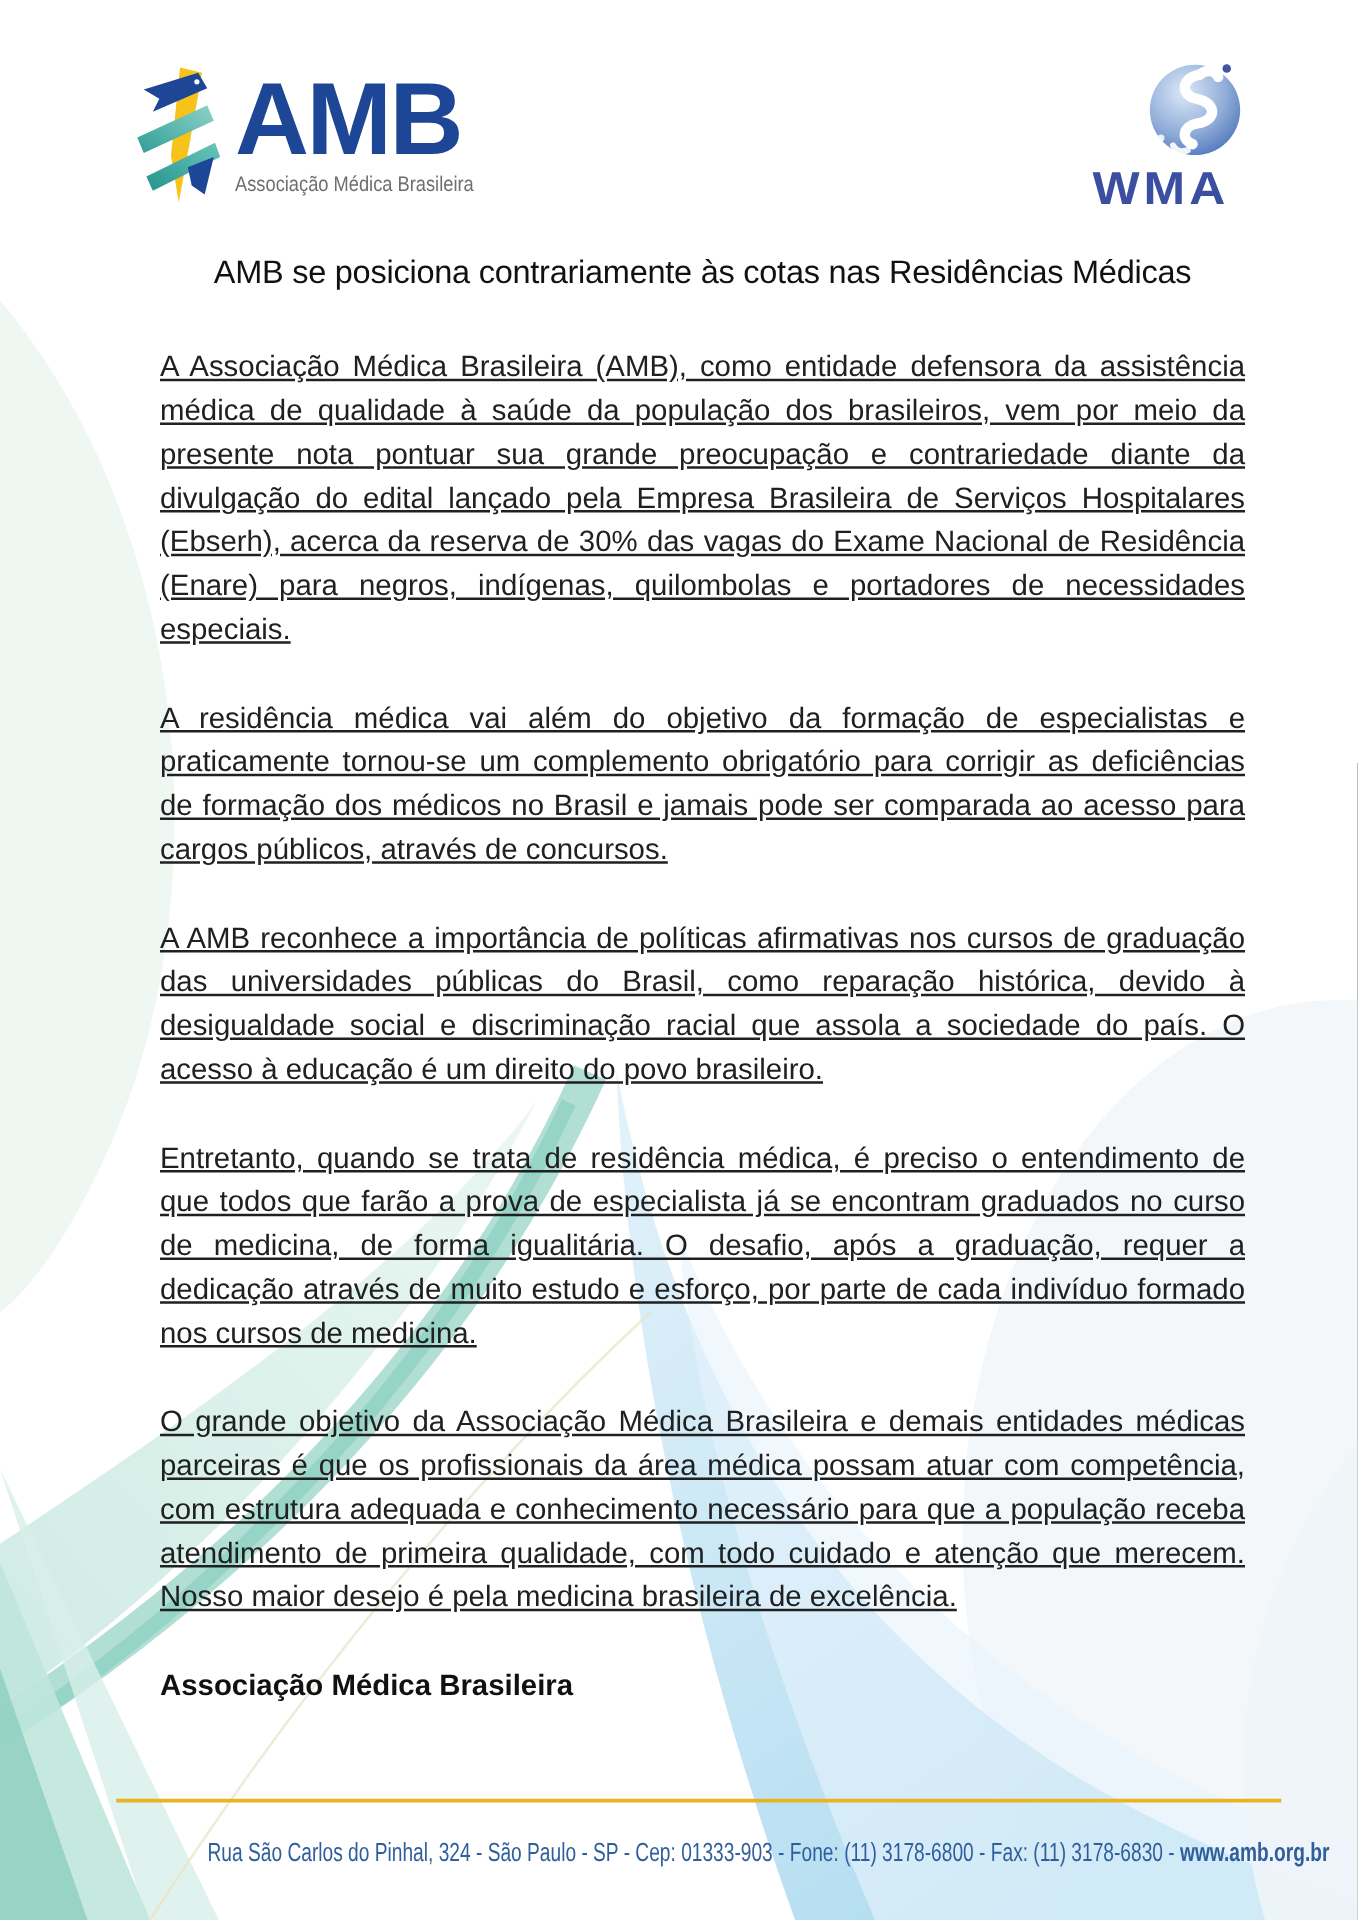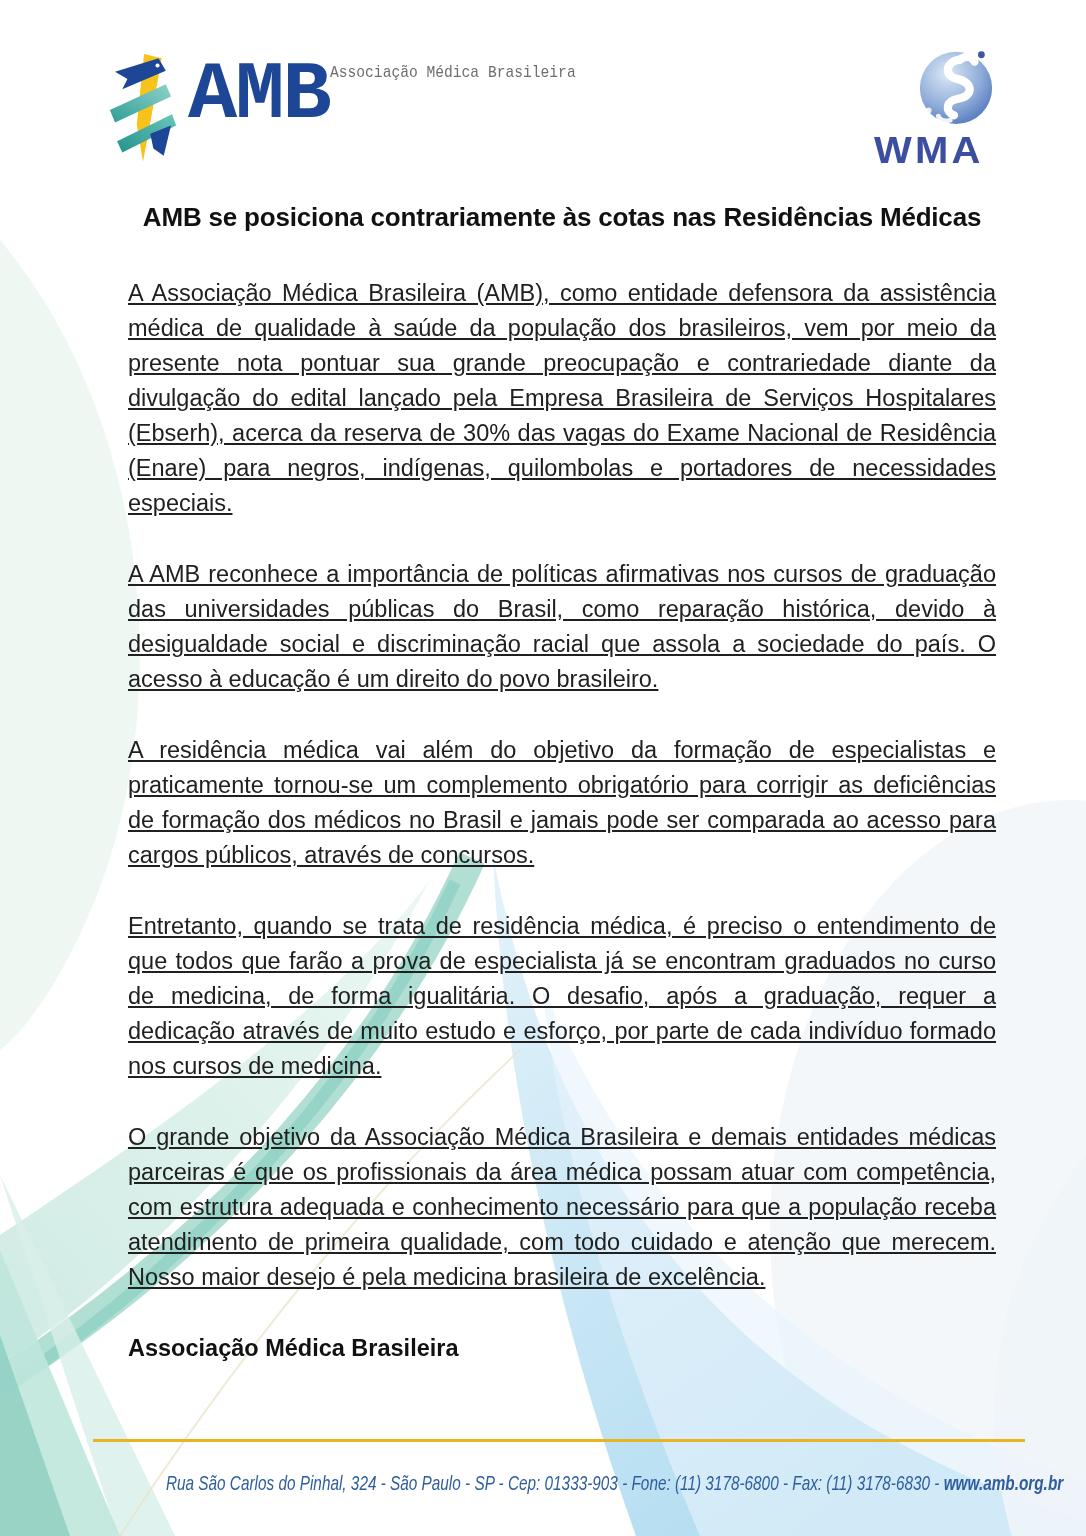--- a/index.html
+++ b/index.html
@@ -8,56 +8,56 @@
   body { font-family:"Liberation Sans", sans-serif; }
   .page {
     position:relative; width:1086px; height:1536px;
     background:#ffffff; margin:0 auto; overflow:hidden;
   }
   .bg-decor { position:absolute; inset:0; z-index:0; pointer-events:none; }
 
   
   .amb-logo { position:absolute; left:106px; top:52px; display:flex; align-items:flex-start; z-index:2; }
   .amb-mark { width:74px; height:114px; margin-right:8px; }
-  .amb-wordmark { display:flex; flex-direction:row; padding-top:6px;font-family:Liberation Mono, monospace; }
+  .amb-wordmark { display:flex; flex-direction:column; padding-top:6px; }
   .amb-acronym {
     font-size:82px; font-weight:800; line-height:0.92;
     color:#1d4796; letter-spacing:-2px;
   }
   .amb-subtitle {
     font-size:17px; color:#6d6e71; margin-top:5px;
     transform:scaleX(0.86); transform-origin:left center; white-space:nowrap;
   }
   .wma-logo { position:absolute; left:878px; top:46px; width:156px; text-align:left; z-index:2; }
   .wma-globe { width:82px; height:82px; display:block; margin:0 auto; }
   .wma-acronym {
     font-size:37px; font-weight:800; color:#3b4ea0; letter-spacing:3px;
     transform:scaleX(1.08); transform-origin:center; display:inline-block; margin-top:2px;
   }
 
   
   .letter { position:absolute; left:128px; top:200px; width:868px; z-index:1; }
   .letter-title {
-    font-size:26px; font-weight:700; color:#111; text-align:center;
+    font-size:26px; font-weight:400; color:#111; text-align:center;
     line-height:34px; margin-bottom:42px; letter-spacing:-0.2px;
   }
   .letter p.para {
     font-size:23.5px; line-height:35px; color:#202020;
     text-align:justify; margin-bottom:36px;text-decoration:underline;
   }
   .signature { font-size:23.5px; line-height:35px; font-weight:700; color:#111; }
 
   
   .footer-rule {
     position:absolute; left:93px; top:1439px; width:932px; height:3px;
     background:#e8b420; z-index:1;
   }
   .footer-text {
     position:absolute; left:0; top:1470px; width:1086px; text-align:center; z-index:1;
-    color:#2f5e9d; white-space:nowrap;font-style:italic;
+    color:#2f5e9d; white-space:nowrap;
   }
   .footer-text .inner {
     display:inline-block; font-size:21px; line-height:26px;
     transform:scaleX(0.73); transform-origin:center; letter-spacing:0;
   }
   .footer-text .site { font-weight:700; }
 </style>
 </head>
 <body>
 
@@ -141,22 +141,22 @@
       <circle cx="68" cy="9" r="3.5" fill="#44549f"></circle>
       <circle cx="14" cy="66" r="3" fill="#ffffff" opacity="0.85"></circle>
       <path d="M36,76 C30,78 26,76 24,72" stroke="#ffffff" stroke-width="5" fill="none" stroke-linecap="round" opacity="0.9"></path>
     </svg>
     <div class="wma-acronym">WMA</div>
   </div>
 
   <main class="letter">
     <h1 class="letter-title">AMB se posiciona contrariamente às cotas nas Residências Médicas</h1>
     <p class="para">A Associação Médica Brasileira (AMB), como entidade defensora da assistência médica de qualidade à saúde da população dos brasileiros, vem por meio da presente nota pontuar sua grande preocupação e contrariedade diante da divulgação do edital lançado pela Empresa Brasileira de Serviços Hospitalares (Ebserh), acerca da reserva de 30% das vagas do Exame Nacional de Residência (Enare) para negros, indígenas, quilombolas e portadores de necessidades especiais.</p>
+    <p class="para">A residência médica vai além do objetivo da formação de especialistas e praticamente tornou-se um complemento obrigatório para corrigir as deficiências de formação dos médicos no Brasil e jamais pode ser comparada ao acesso para cargos públicos, através de concursos.</p>
     <p class="para">A AMB reconhece a importância de políticas afirmativas nos cursos de graduação das universidades públicas do Brasil, como reparação histórica, devido à desigualdade social e discriminação racial que assola a sociedade do país. O acesso à educação é um direito do povo brasileiro.</p>
-    <p class="para">A residência médica vai além do objetivo da formação de especialistas e praticamente tornou-se um complemento obrigatório para corrigir as deficiências de formação dos médicos no Brasil e jamais pode ser comparada ao acesso para cargos públicos, através de concursos.</p>
     <p class="para">Entretanto, quando se trata de residência médica, é preciso o entendimento de que todos que farão a prova de especialista já se encontram graduados no curso de medicina, de forma igualitária. O desafio, após a graduação, requer a dedicação através de muito estudo e esforço, por parte de cada indivíduo formado nos cursos de medicina.</p>
     <p class="para">O grande objetivo da Associação Médica Brasileira e demais entidades médicas parceiras é que os profissionais da área médica possam atuar com competência, com estrutura adequada e conhecimento necessário para que a população receba atendimento de primeira qualidade, com todo cuidado e atenção que merecem. Nosso maior desejo é pela medicina brasileira de excelência.</p>
     <p class="signature">Associação Médica Brasileira</p>
   </main>
 
   <div class="footer-rule"></div>
   <div class="footer-text">
     <span class="inner">
       <span>Rua São Carlos do Pinhal, 324 - São Paulo - SP - Cep: 01333-903 - Fone: (11) 3178-6800 - Fax: (11) 3178-6830 - </span><span class="site">www.amb.org.br</span>
     </span>

